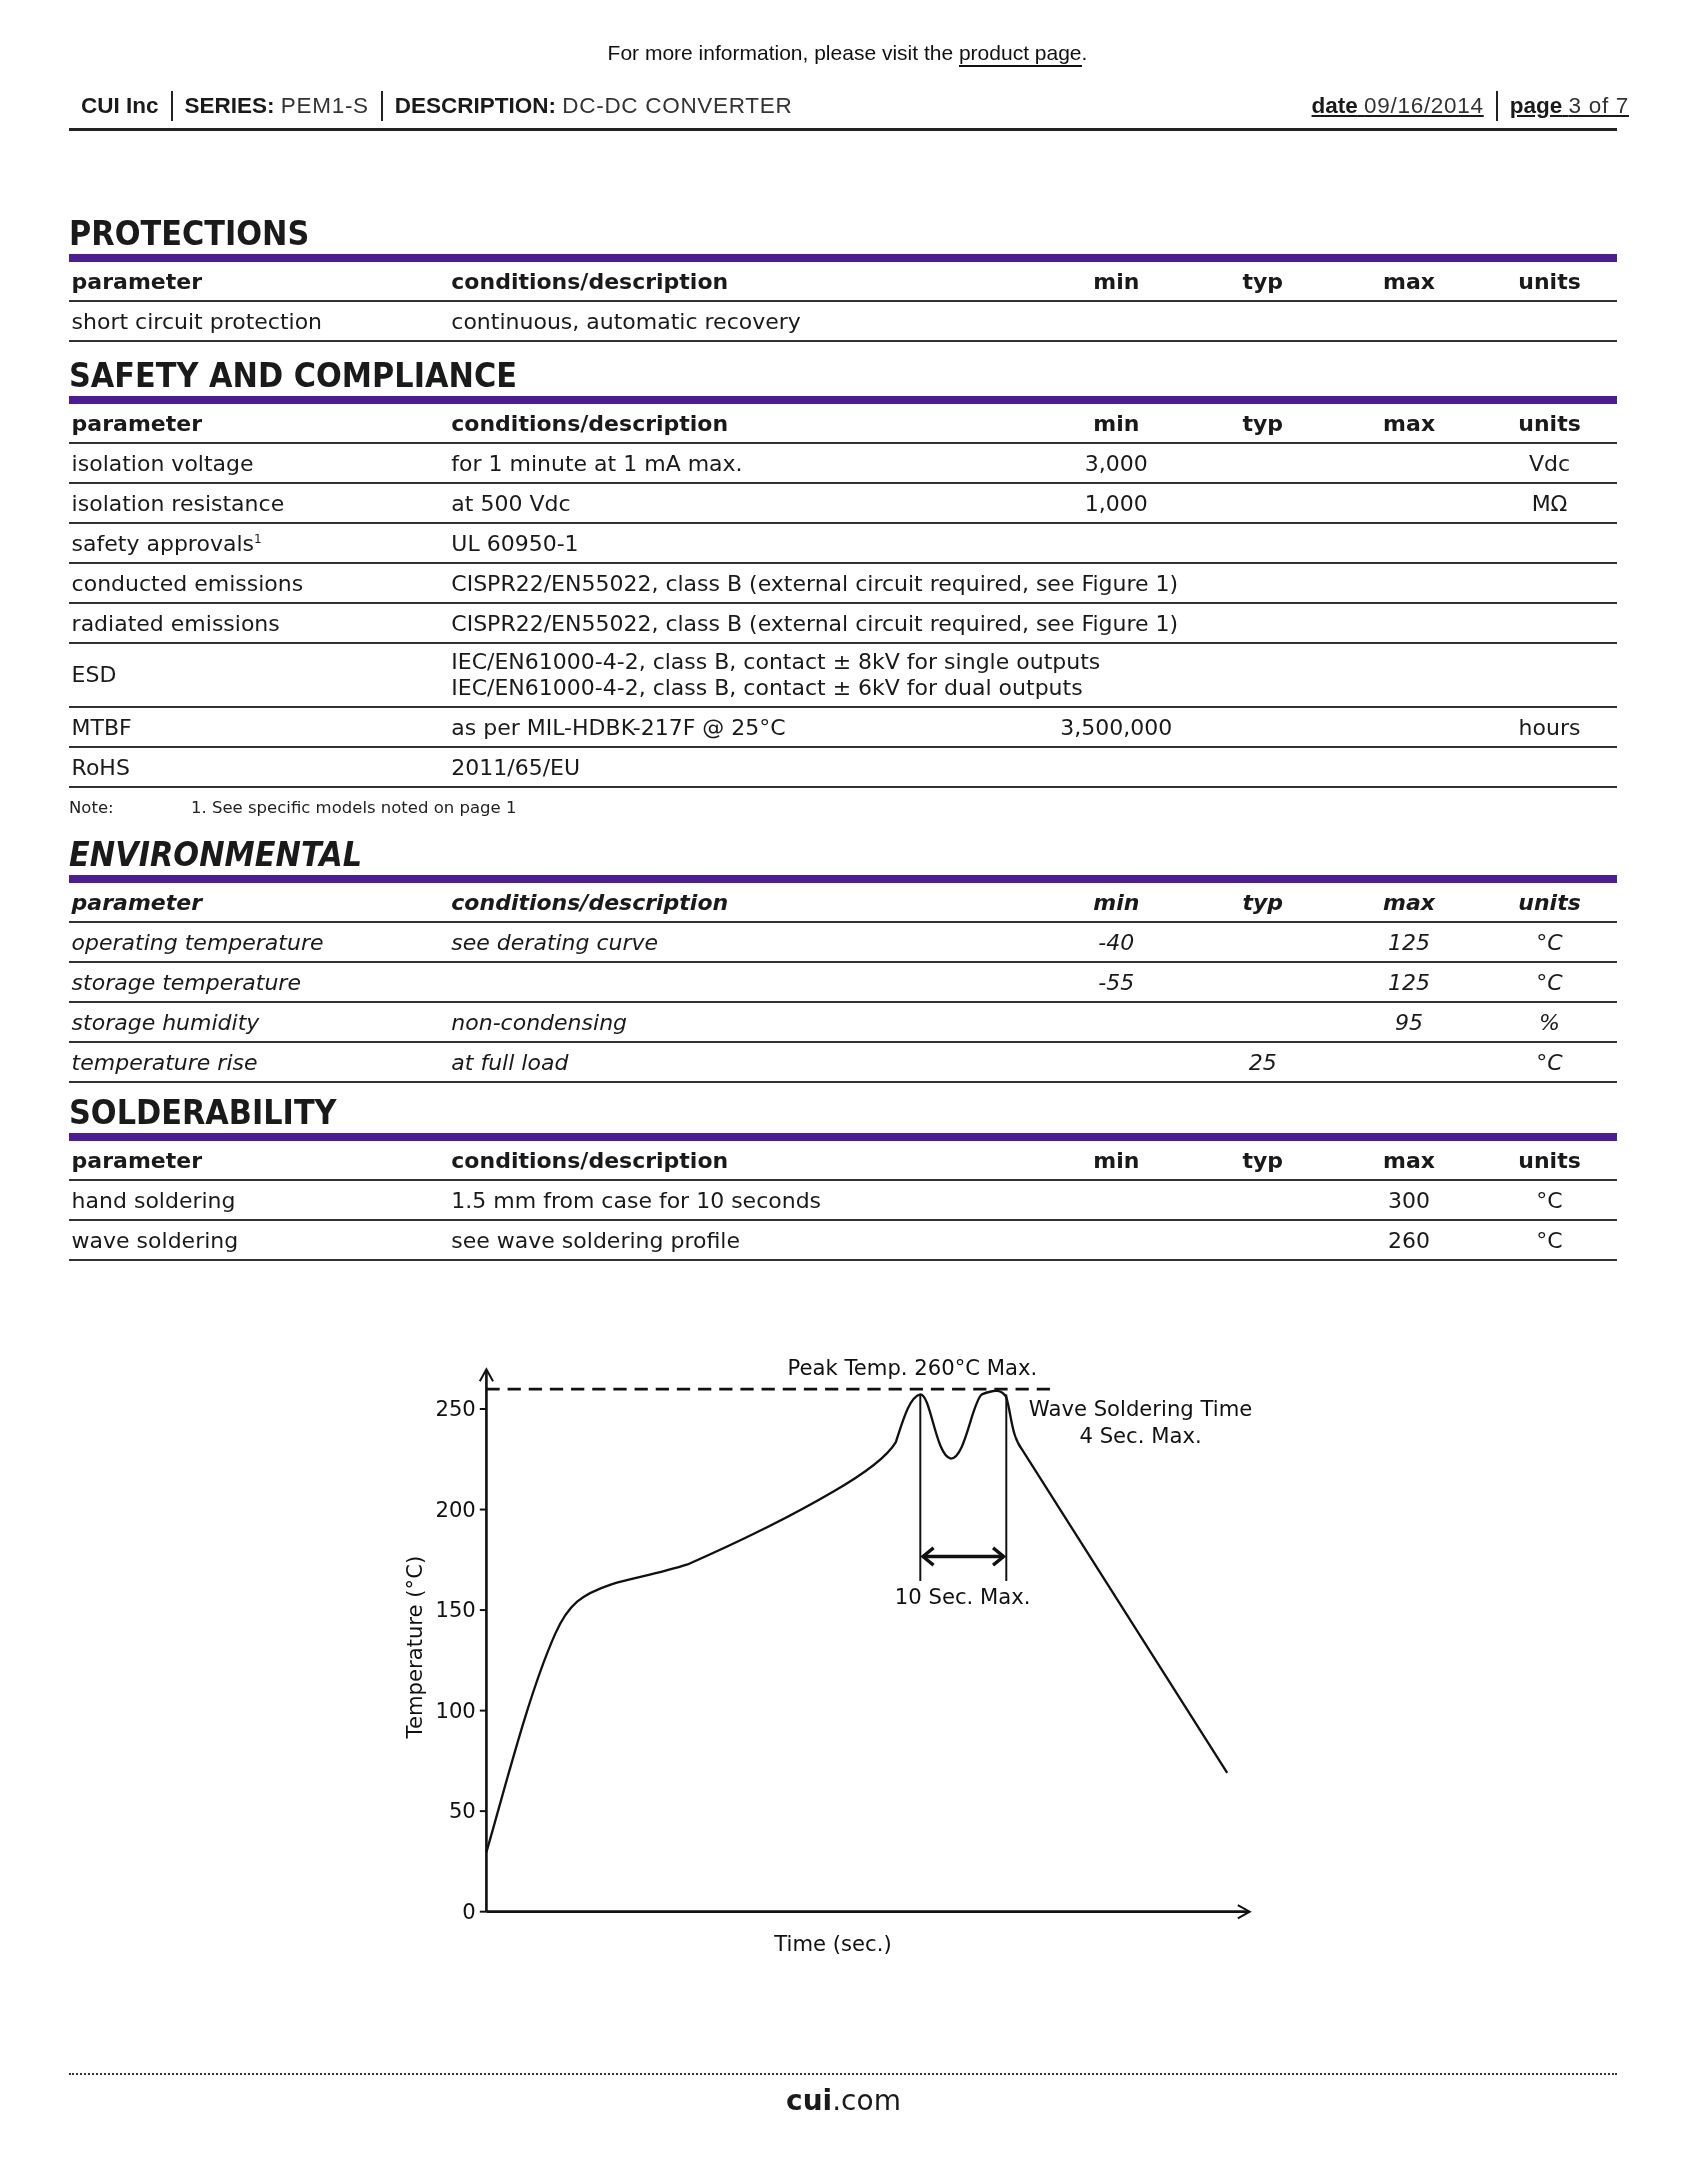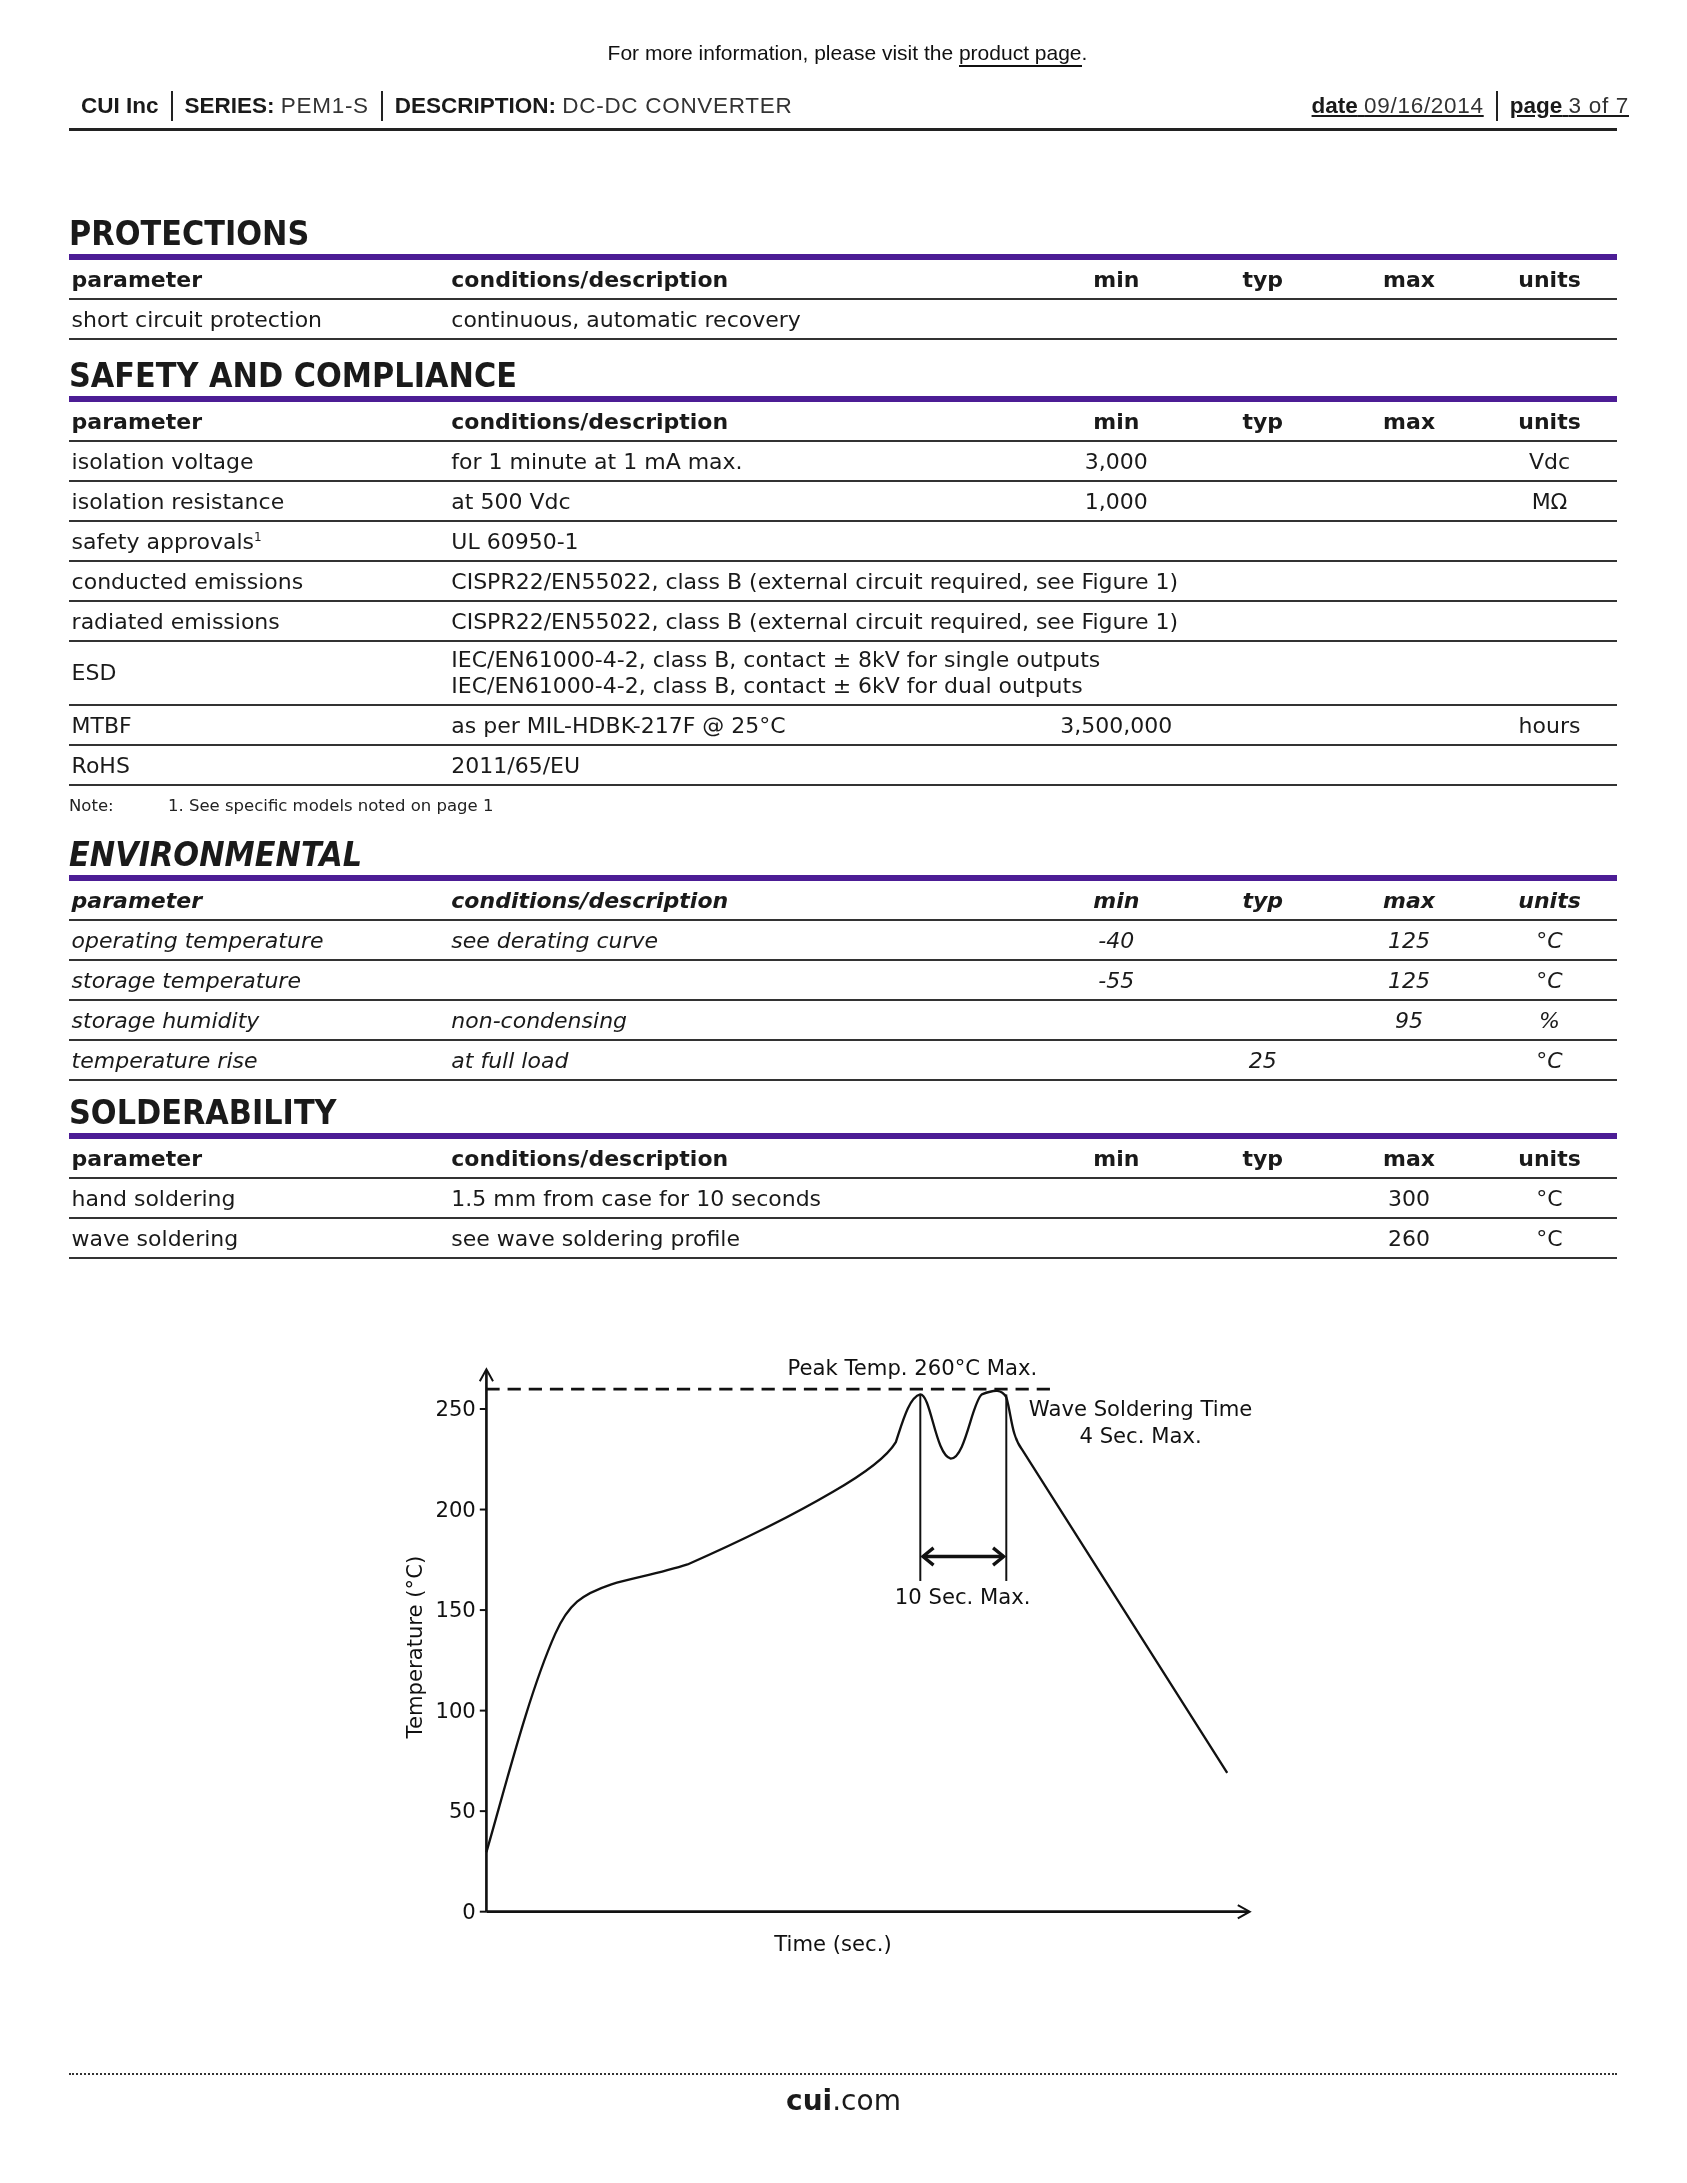--- a/index.html
+++ b/index.html
@@ -14,26 +14,26 @@
   .header .right { margin-left:auto;text-decoration:underline; }
   .header b { font-weight:bold; }
   .header .sep { display:inline-block; width:2px; height:30px; background:#222; margin:0 12px; }
   .header .val { color:#333; letter-spacing:0.7px; }
   .header-rule { position:absolute; top:128px; left:69px; width:1548px; height:2.6px; background:#222; }
   .section { position:absolute; left:69px; width:1548px; }
   .section h2 { margin:0; font-family:"DejaVu Sans", sans-serif; font-weight:bold; font-size:33px;
                 letter-spacing:0px; height:41px; line-height:41px; transform:scaleX(0.92); transform-origin:left; }
   table { border-collapse:collapse; width:1548px; font-size:22px; }
   th, td { padding:0 2.6px; height:38px; border-bottom:2px solid #333; text-align:left; vertical-align:middle; }
-  thead th { border-top:6px solid #4c1d95; font-weight:bold; }
+  thead th { border-top:8px solid #4c1d95; font-weight:bold; }
   th.c, td.c { text-align:center; }
   col.p { width:380px; } col.d { width:595px; } col.mn { width:146px; } col.ty { width:147px; }
   col.mx { width:146px; } col.u { width:135px; }
   td.two { height:62px; line-height:26.5px; }
-  .note { font-size:16.5px; color:#222; height:38px; display:flex; align-items:center; }
+  .note { font-size:16.5px; color:#222; height:38px; display:flex; align-items:center;gap:23px; }
   .note span:first-child { width:99px; }
   sup { font-size:12px; }
   .chart { position:absolute; left:370px; top:1323px; width:926px; height:635px; }
   .footer-rule { position:absolute; top:2073px; left:69px; width:1548px; border-top:2.6px dotted #333; }
   .footer { position:absolute; top:2084px; left:0; width:1687px; text-align:center; font-size:28px; }
   .footer b { font-weight:bold; }
 </style>
 </head>
 <body>
 

